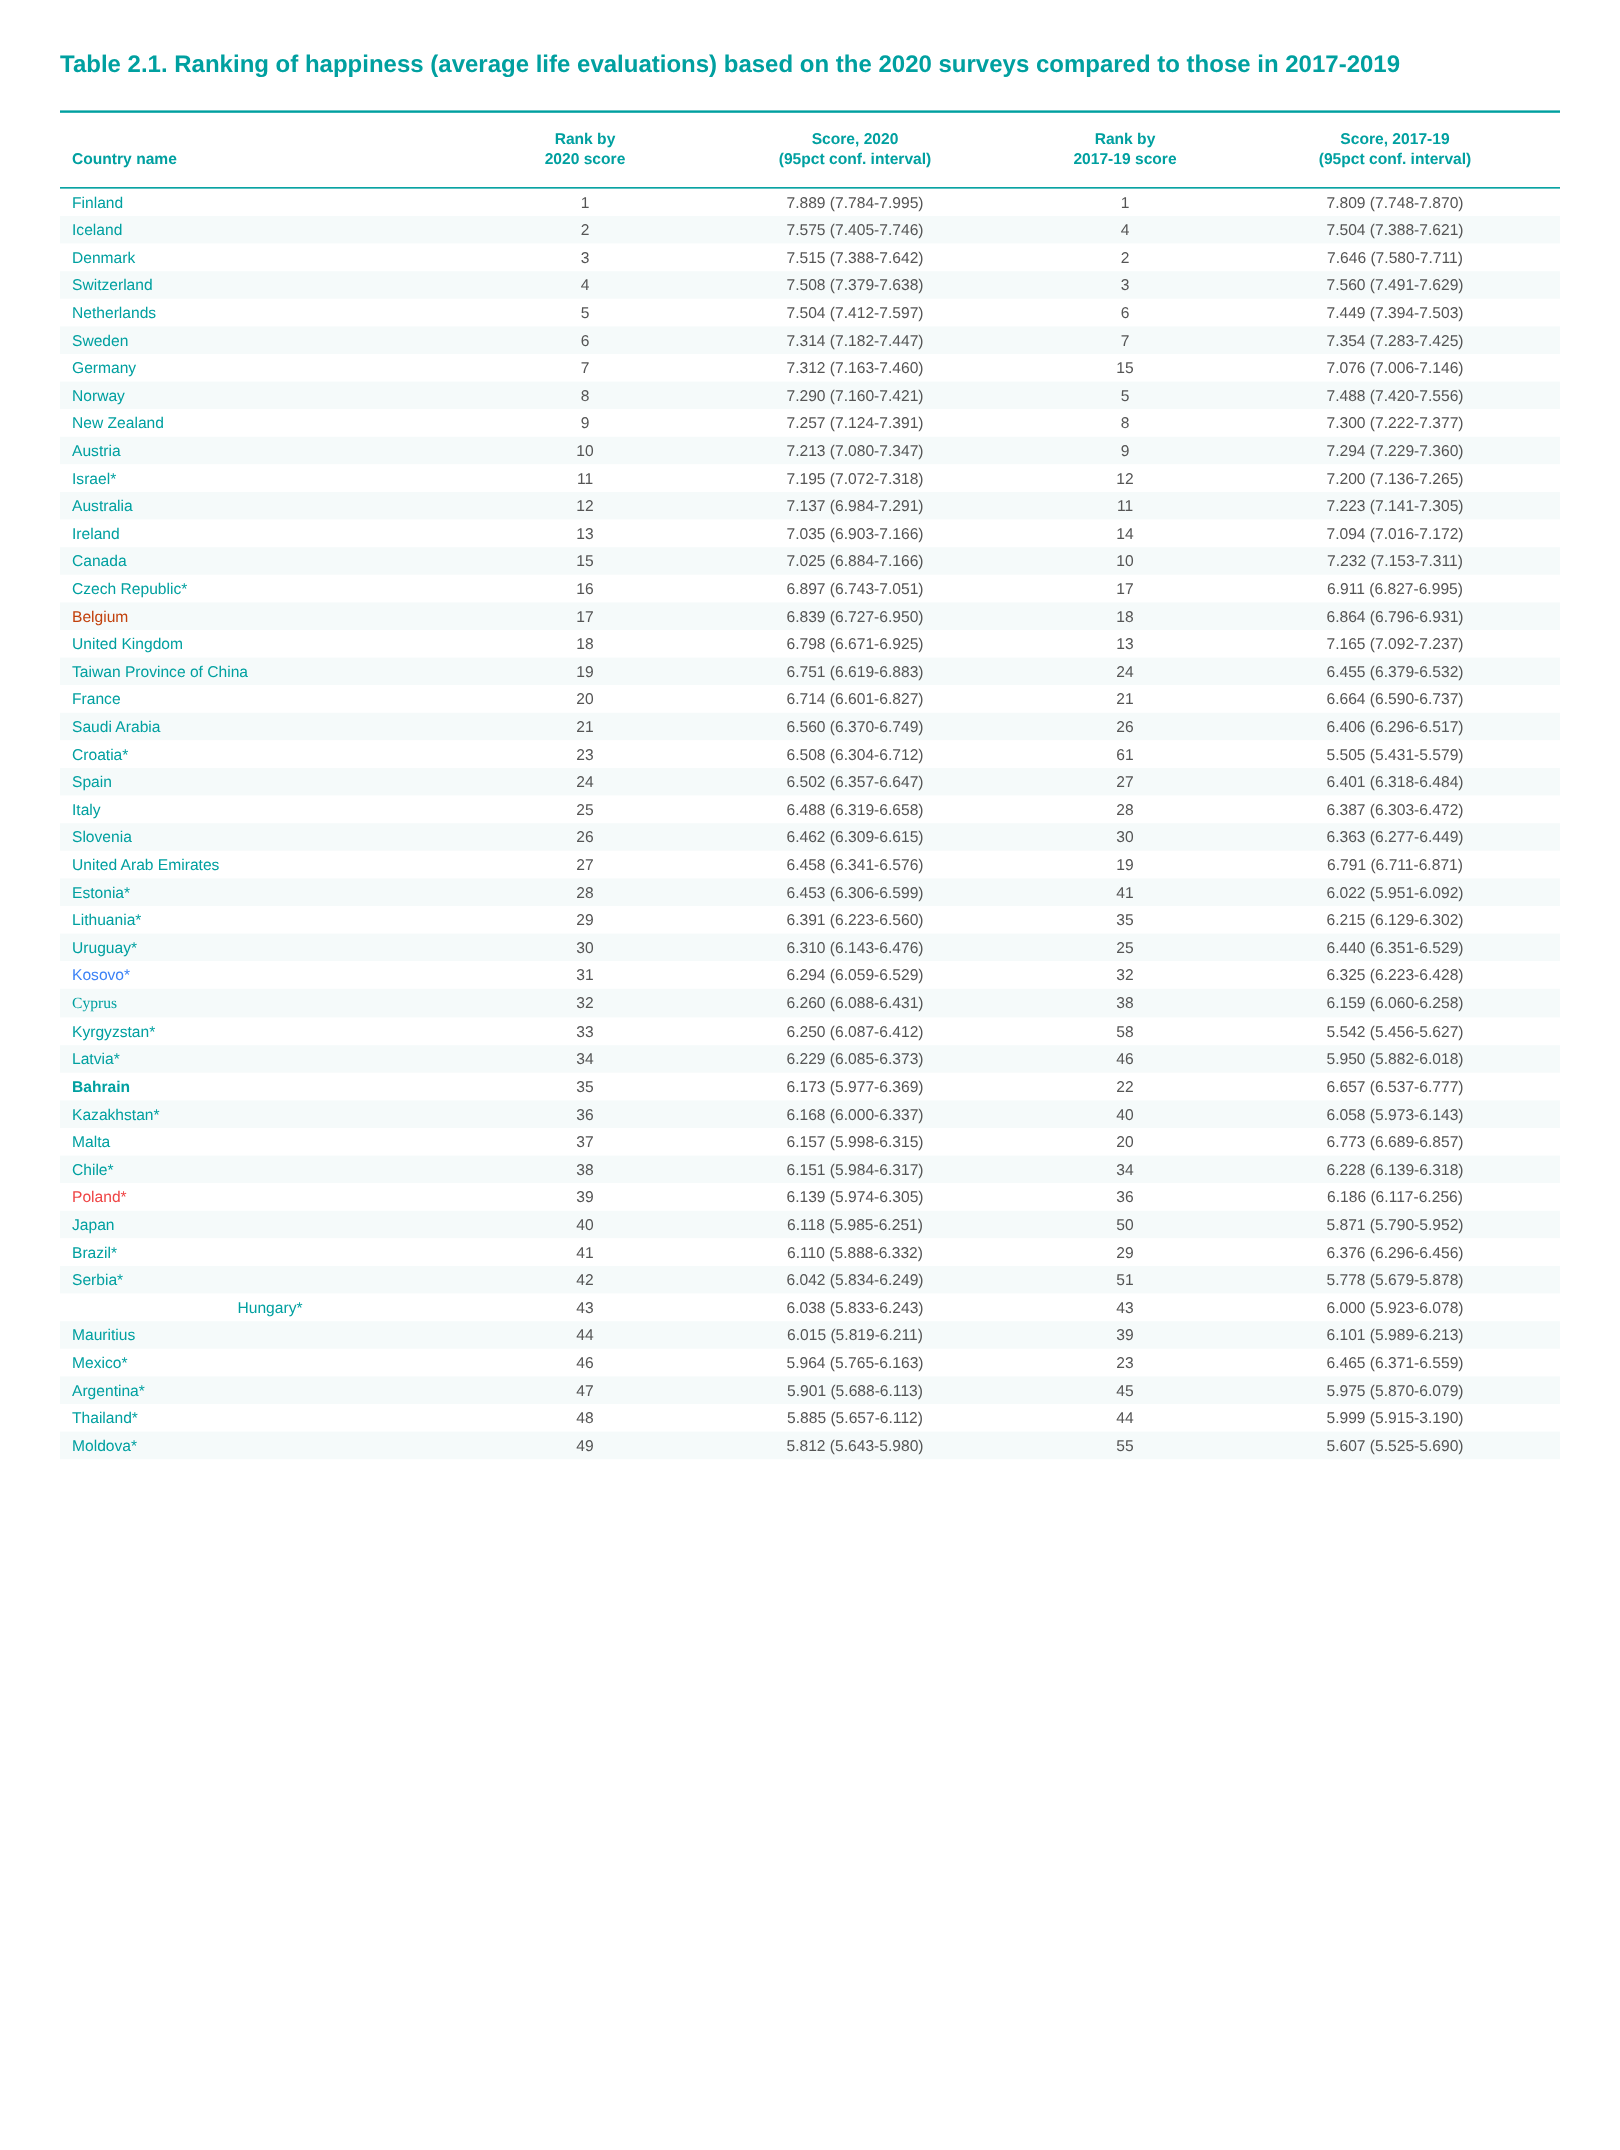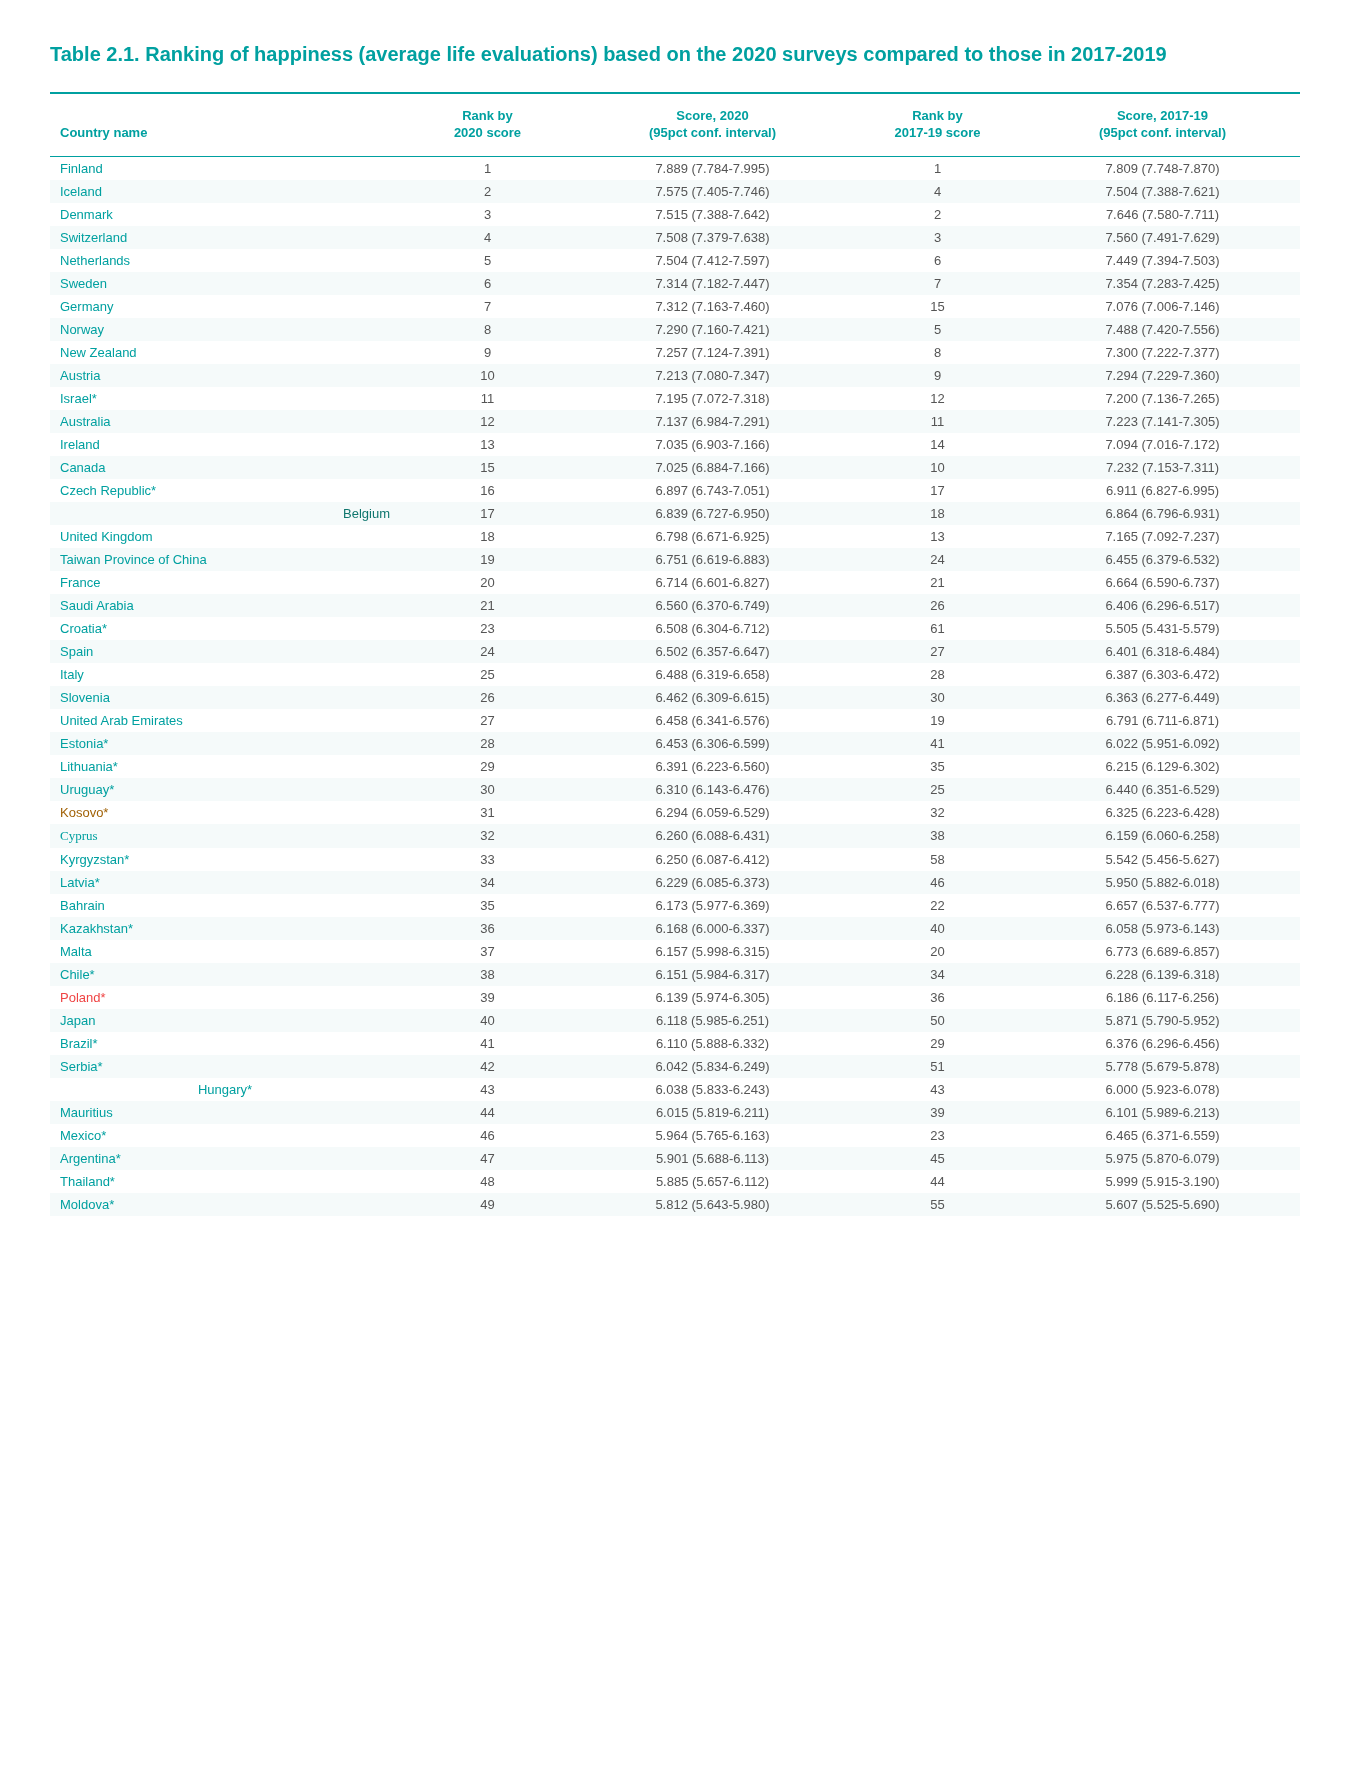--- a/index.html
+++ b/index.html
@@ -173,21 +173,21 @@
         <td>7.232 (7.153-7.311)</td>
       </tr>
       <tr>
         <td style="color: rgb(0, 160, 160);">Czech Republic*</td>
         <td>16</td>
         <td>6.897 (6.743-7.051)</td>
         <td>17</td>
         <td>6.911 (6.827-6.995)</td>
       </tr>
       <tr>
-        <td style="color: #0f766e; text-align: right;">Belgium</td>
+        <td style="color: #c2410c;">Belgium</td>
         <td>17</td>
         <td>6.839 (6.727-6.950)</td>
         <td>18</td>
         <td>6.864 (6.796-6.931)</td>
       </tr>
       <tr>
         <td style="color: rgb(0, 160, 160);">United Kingdom</td>
         <td>18</td>
         <td>6.798 (6.671-6.925)</td>
         <td>13</td>
@@ -264,21 +264,21 @@
         <td>6.215 (6.129-6.302)</td>
       </tr>
       <tr>
         <td style="color: rgb(0, 160, 160);">Uruguay*</td>
         <td>30</td>
         <td>6.310 (6.143-6.476)</td>
         <td>25</td>
         <td>6.440 (6.351-6.529)</td>
       </tr>
       <tr>
-        <td style="color: #a16207;">Kosovo*</td>
+        <td style="color: #3b82f6;">Kosovo*</td>
         <td>31</td>
         <td>6.294 (6.059-6.529)</td>
         <td>32</td>
         <td>6.325 (6.223-6.428)</td>
       </tr>
       <tr>
         <td style="color: rgb(0, 160, 160); font-family: Liberation Serif, serif;">Cyprus</td>
         <td>32</td>
         <td>6.260 (6.088-6.431)</td>
         <td>38</td>
@@ -292,21 +292,21 @@
         <td>5.542 (5.456-5.627)</td>
       </tr>
       <tr>
         <td style="color: rgb(0, 160, 160);">Latvia*</td>
         <td>34</td>
         <td>6.229 (6.085-6.373)</td>
         <td>46</td>
         <td>5.950 (5.882-6.018)</td>
       </tr>
       <tr>
-        <td style="color: rgb(0, 160, 160);">Bahrain</td>
+        <td style="color: rgb(0, 160, 160); font-weight: bold;">Bahrain</td>
         <td>35</td>
         <td>6.173 (5.977-6.369)</td>
         <td>22</td>
         <td>6.657 (6.537-6.777)</td>
       </tr>
       <tr>
         <td style="color: rgb(0, 160, 160);">Kazakhstan*</td>
         <td>36</td>
         <td>6.168 (6.000-6.337)</td>
         <td>40</td>

